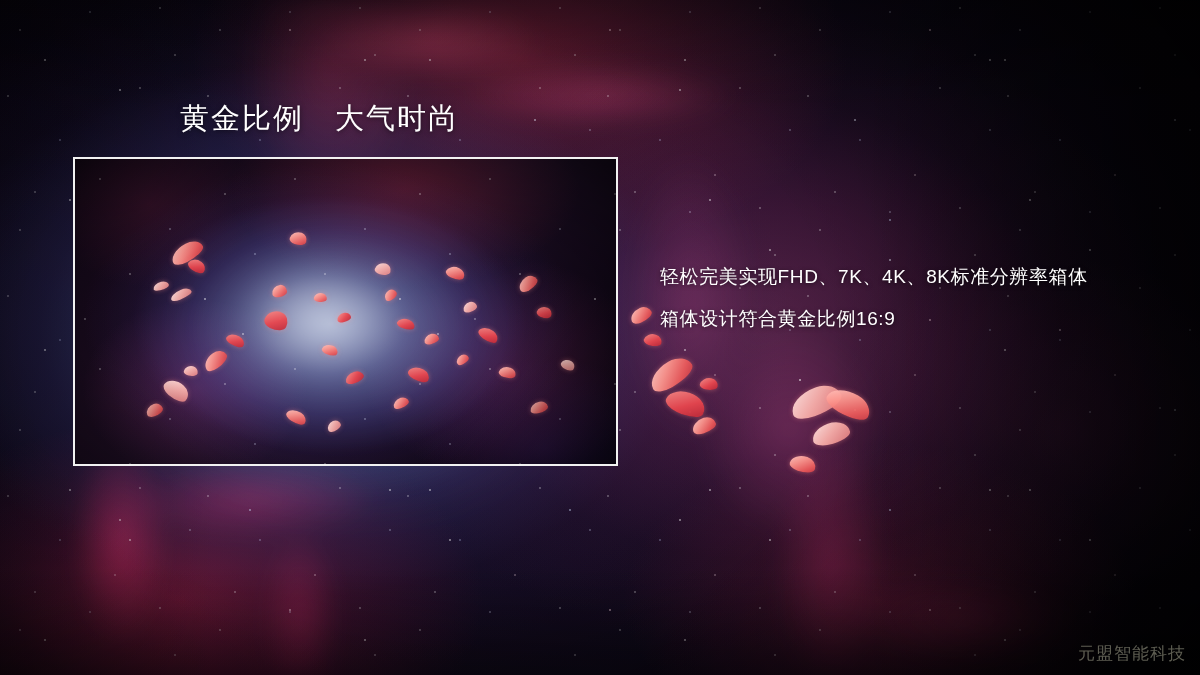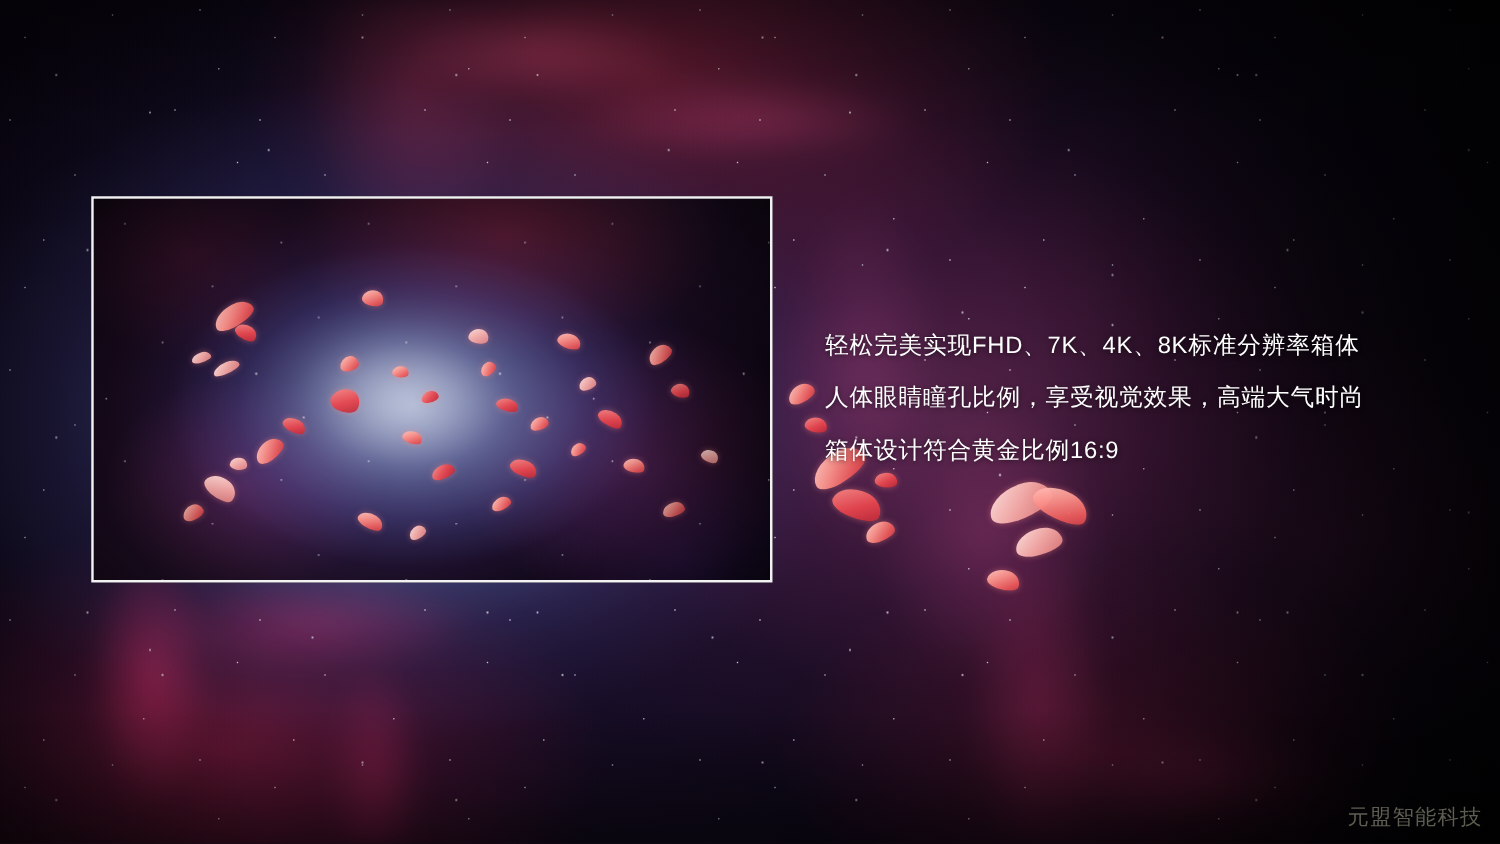--- a/index.html
+++ b/index.html
@@ -290,20 +290,21 @@
       <div class="petal" style="left: 692px; top: 418px; width: 24px; height: 15px; transform: rotate(-18deg);"></div>
       <div class="petal pale" style="left: 790px; top: 388px; width: 52px; height: 27px; transform: rotate(-20deg);"></div>
       <div class="petal" style="left: 826px; top: 392px; width: 46px; height: 24px; transform: rotate(30deg);"></div>
       <div class="petal pale" style="left: 812px; top: 423px; width: 38px; height: 21px; transform: rotate(-12deg);"></div>
       <div class="petal" style="left: 790px; top: 456px; width: 26px; height: 16px; transform: rotate(18deg);"></div>
       <div class="petal deep" style="left: 700px; top: 378px; width: 18px; height: 12px; transform: rotate(10deg);"></div>
       <div class="petal" style="left: 630px; top: 308px; width: 22px; height: 14px; transform: rotate(-24deg);"></div>
       <div class="petal deep" style="left: 644px; top: 334px; width: 18px; height: 12px; transform: rotate(16deg);"></div>
     </div>
 
+  <div id="headline">黄金比例　大气时尚</div>
 
   <div id="display-panel">
     <div id="panel-bg"></div>
     <div id="panel-glow"></div>
     <div id="panel-stars"></div>
     <div id="panel-petals" style="position:absolute;inset:0;">
         <div class="petal" style="left: 95px; top: 85px; width: 34px; height: 17px; transform: rotate(-28deg);"></div>
         <div class="petal deep" style="left: 113px; top: 101px; width: 18px; height: 12px; transform: rotate(35deg);"></div>
         <div class="petal pale" style="left: 78px; top: 123px; width: 16px; height: 8px; transform: rotate(-15deg);"></div>
         <div class="petal pale" style="left: 95px; top: 131px; width: 22px; height: 9px; transform: rotate(-22deg);"></div>
@@ -335,19 +336,18 @@
         <div class="petal" style="left: 443px; top: 118px; width: 20px; height: 13px; transform: rotate(-32deg);"></div>
         <div class="petal deep" style="left: 462px; top: 148px; width: 15px; height: 11px; transform: rotate(22deg);"></div>
         <div class="petal" style="left: 455px; top: 243px; width: 18px; height: 11px; transform: rotate(-12deg);"></div>
         <div class="petal pale" style="left: 486px; top: 201px; width: 14px; height: 10px; transform: rotate(30deg);"></div>
       </div>
     <div id="panel-vignette"></div>
   </div>
 
   <div id="body-copy">
     <div class="copy-line">轻松完美实现FHD、7K、4K、8K标准分辨率箱体</div>
-    <div class="copy-line">人体眼睛瞳孔比例，享受视觉效果，高端大气时尚</div>
     <div class="copy-line">箱体设计符合黄金比例16:9</div>
   </div>
 
   <div id="watermark">元盟智能科技</div>
 
 </div>
 
 </body></html>

